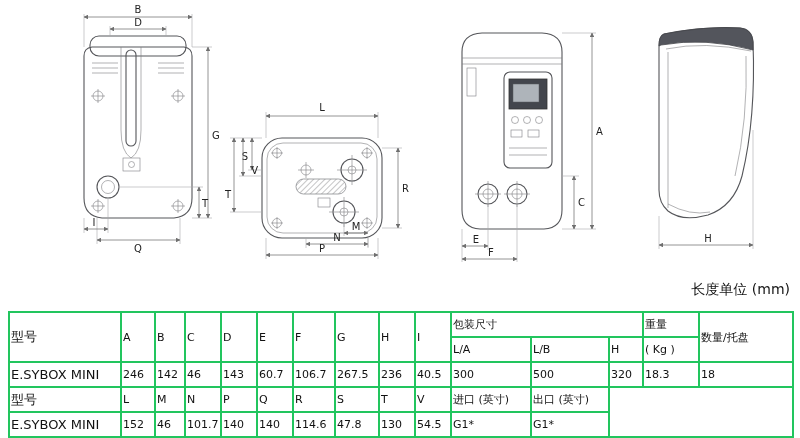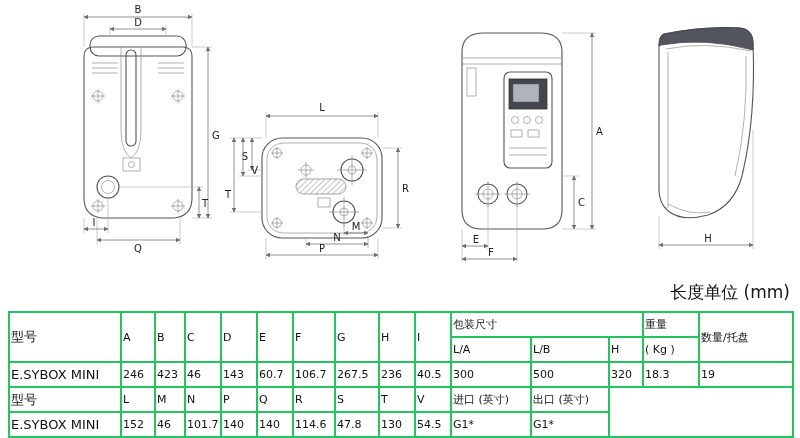--- a/index.html
+++ b/index.html
@@ -7,21 +7,21 @@
         font-family:"DejaVu Sans","Liberation Sans",sans-serif;}
   
   #drawings{display:block;}
   .outline{fill:none;stroke:#55565a;stroke-width:1.1;}
   .thin{fill:none;stroke:#7d7e82;stroke-width:0.6;}
   .dim{fill:none;stroke:#7a7a7a;stroke-width:0.8;marker-start:url(#arr);marker-end:url(#arr);}
   .ext{fill:none;stroke:#a9a9ab;stroke-width:0.6;}
   .lbl{font:10px "DejaVu Sans","Liberation Sans",sans-serif;fill:#222;}
   .darkband{fill:#53555c;stroke:#44454a;stroke-width:0.8;}
   
-  #unit-label{position:absolute;top:281px;right:10px;font-size:17px;color:#141414;}
+  #unit-label{position:absolute;top:281px;right:10px;font-size:14px;color:#141414;}
   
   table{border-collapse:collapse;table-layout:fixed;width:784px;margin:6px 8px 0 8px;
         font-size:11px;color:#111;}
   td{border:2px solid #22c55e;text-align:left;vertical-align:middle;
      padding:2px 1px;height:19px;overflow:hidden;white-space:nowrap;}
   td.model{font-size:13px;}
 </style>
 </head>
 <body>
 
@@ -303,33 +303,33 @@
     </tr>
     <tr>
       <td>L/A</td>
       <td>L/B</td>
       <td>H</td>
       <td>( Kg )</td>
     </tr>
     <tr>
       <td class="model">E.SYBOX MINI</td>
       <td>246</td>
-      <td>423</td>
+      <td>142</td>
       <td>46</td>
       <td>143</td>
       <td>60.7</td>
       <td>106.7</td>
       <td>267.5</td>
       <td>236</td>
       <td>40.5</td>
       <td>300</td>
       <td>500</td>
       <td>320</td>
       <td>18.3</td>
-      <td>19</td>
+      <td>18</td>
     </tr>
     <tr>
       <td class="model">型号</td>
       <td>L</td>
       <td>M</td>
       <td>N</td>
       <td>P</td>
       <td>Q</td>
       <td>R</td>
       <td>S</td>

